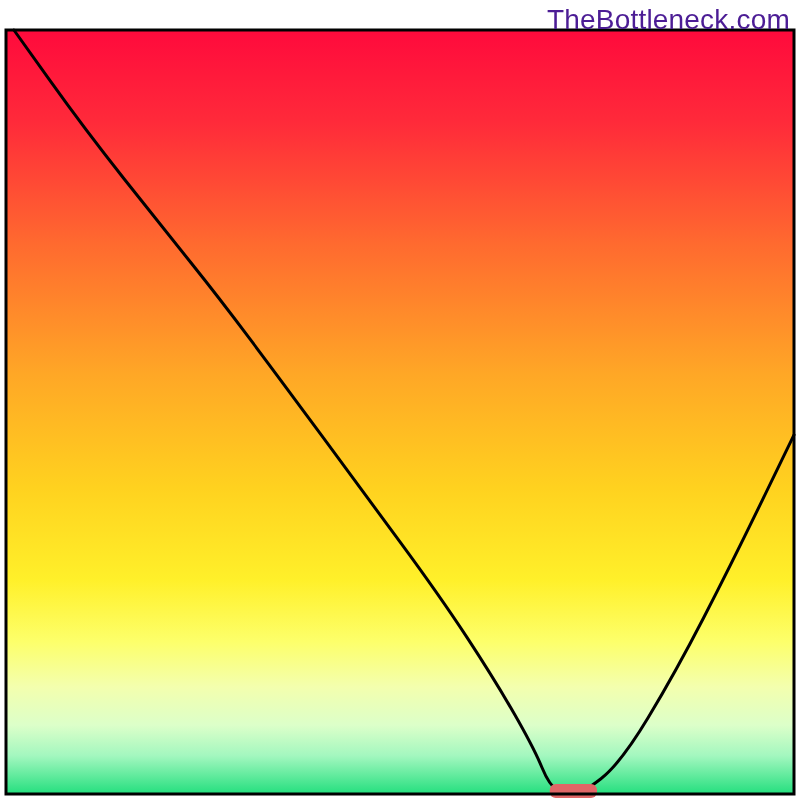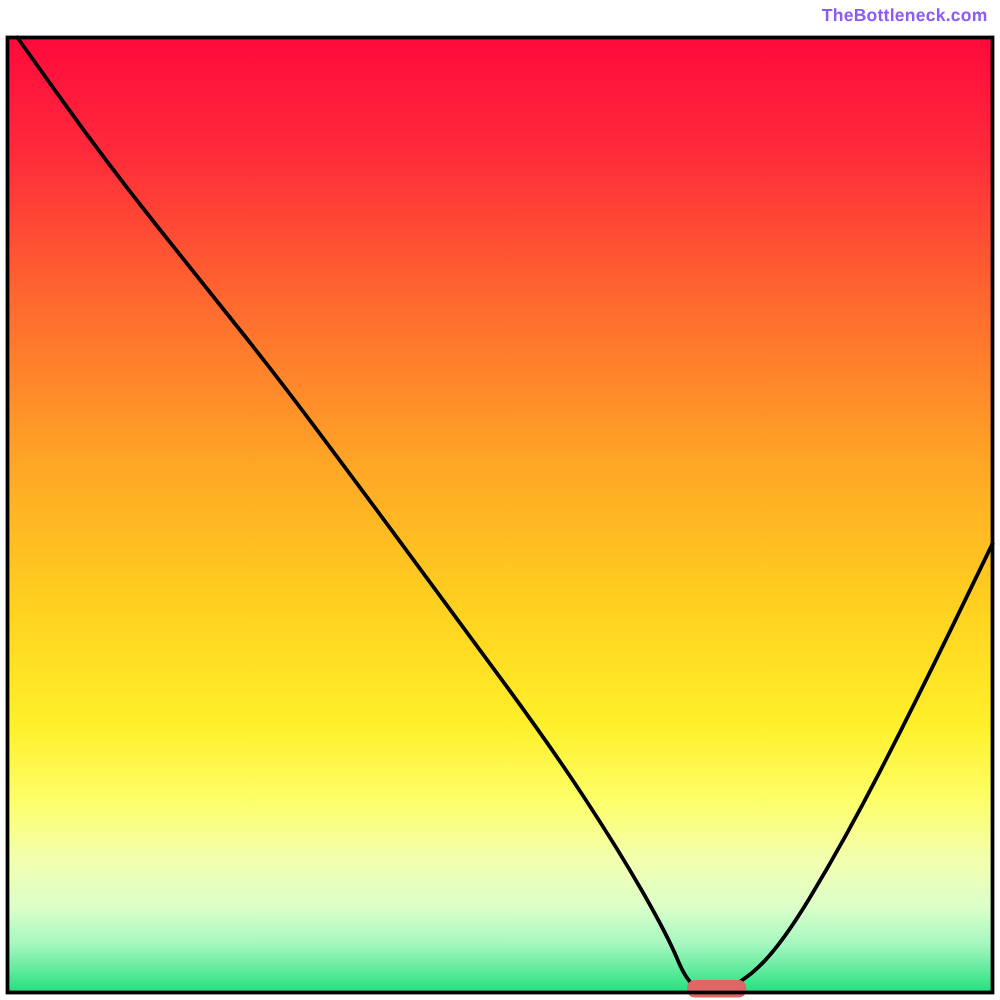--- a/index.html
+++ b/index.html
@@ -13,23 +13,23 @@
   }
   .stage {
     position: relative;
     width: 800px;
     height: 800px;
   }
   .watermark {
     position: absolute;
     top: 4px;
     right: 10px;
-    font-size: 14px;
-    color: #8b5cf6;
-    font-weight: 700;
+    font-size: 28px;
+    color: #4c1d95;
+    font-weight: 400;
     letter-spacing: 0.2px;
     z-index: 5;
   }
   svg {
     position: absolute;
     top: 0;
     left: 0;
   }
 </style>
 </head>

